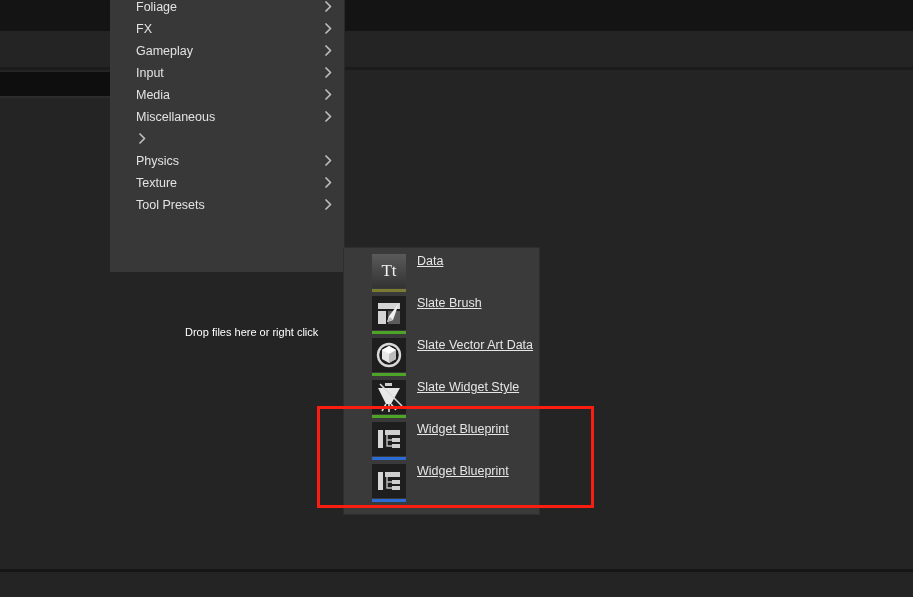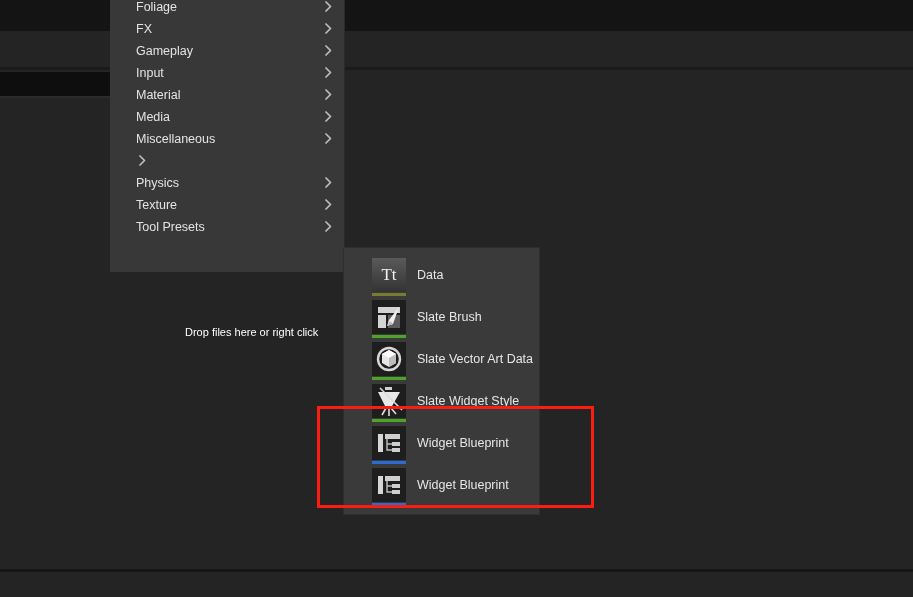--- a/index.html
+++ b/index.html
@@ -47,23 +47,23 @@
   .ctx-item.selected .ctx-arrow { color: #ffffff; }
 
   
   .submenu {
     position: absolute; left: 343px; top: 247px; width: 197px; height: 268px;
     background: #3a3a3a;
     border: 1px solid #2e2e2e;
   }
   .sub-inner { padding-top: 6px; }
   .sub-item {
-    display: flex; align-items: center;
+    display: flex; 
     height: 42px; padding-left: 28px;
-    color: #e6e6e6; font-size: 12.5px; white-space: nowrap;
+    color: #e6e6e6; font-size: 12.5px; white-space: nowrap; text-decoration: underline;
   }
   .sub-icon {
     position: relative; width: 34px; height: 34px; flex: none;
     margin-right: 11px; background: #1e1e1e;
   }
   .sub-icon .ul {
     position: absolute; left: 0; bottom: -4px; width: 34px; height: 3px;
   }
 
   
@@ -131,28 +131,20 @@
         </div>
         <div class="ctx-item">
           <span class="ctx-label">Input</span>
           <span class="ctx-arrow">
             <svg width="7" height="11" viewBox="0 0 7 11">
               <path d="M1 1 L5.5 5.5 L1 10" fill="none" stroke="currentColor" stroke-width="1.7" stroke-linecap="round" stroke-linejoin="round"></path>
             </svg>
           </span>
         </div>
         <div class="ctx-item">
-          <span class="ctx-label">Material</span>
-          <span class="ctx-arrow">
-            <svg width="7" height="11" viewBox="0 0 7 11">
-              <path d="M1 1 L5.5 5.5 L1 10" fill="none" stroke="currentColor" stroke-width="1.7" stroke-linecap="round" stroke-linejoin="round"></path>
-            </svg>
-          </span>
-        </div>
-        <div class="ctx-item">
           <span class="ctx-label">Media</span>
           <span class="ctx-arrow">
             <svg width="7" height="11" viewBox="0 0 7 11">
               <path d="M1 1 L5.5 5.5 L1 10" fill="none" stroke="currentColor" stroke-width="1.7" stroke-linecap="round" stroke-linejoin="round"></path>
             </svg>
           </span>
         </div>
         <div class="ctx-item">
           <span class="ctx-label">Miscellaneous</span>
           <span class="ctx-arrow">

